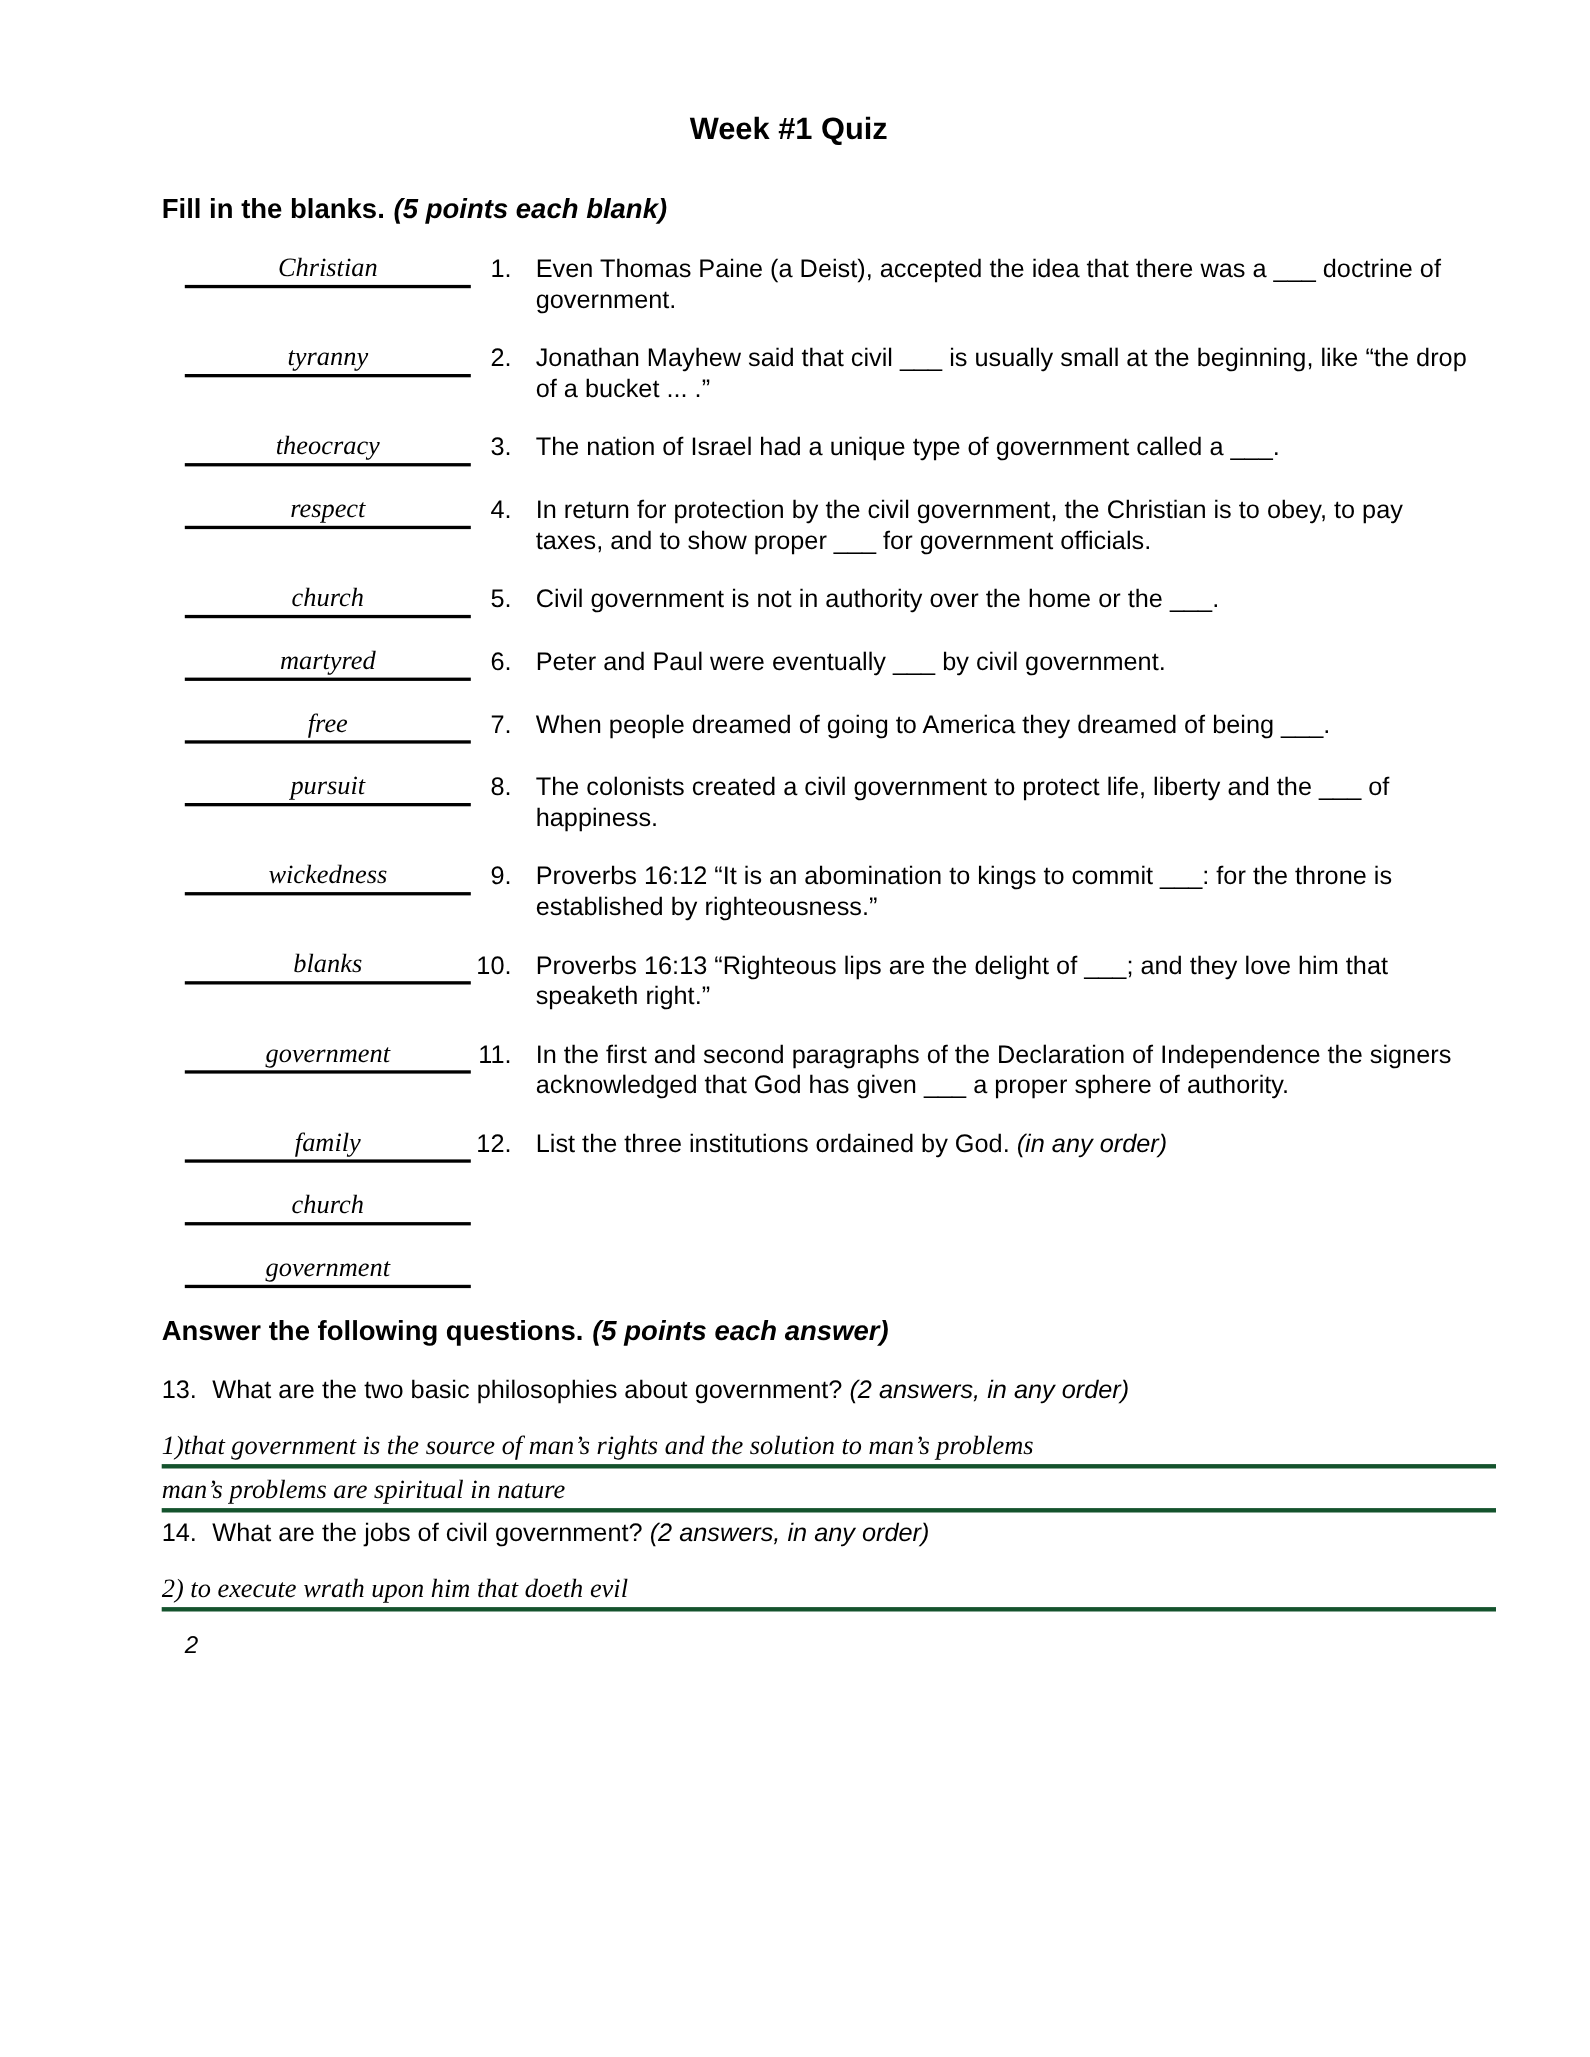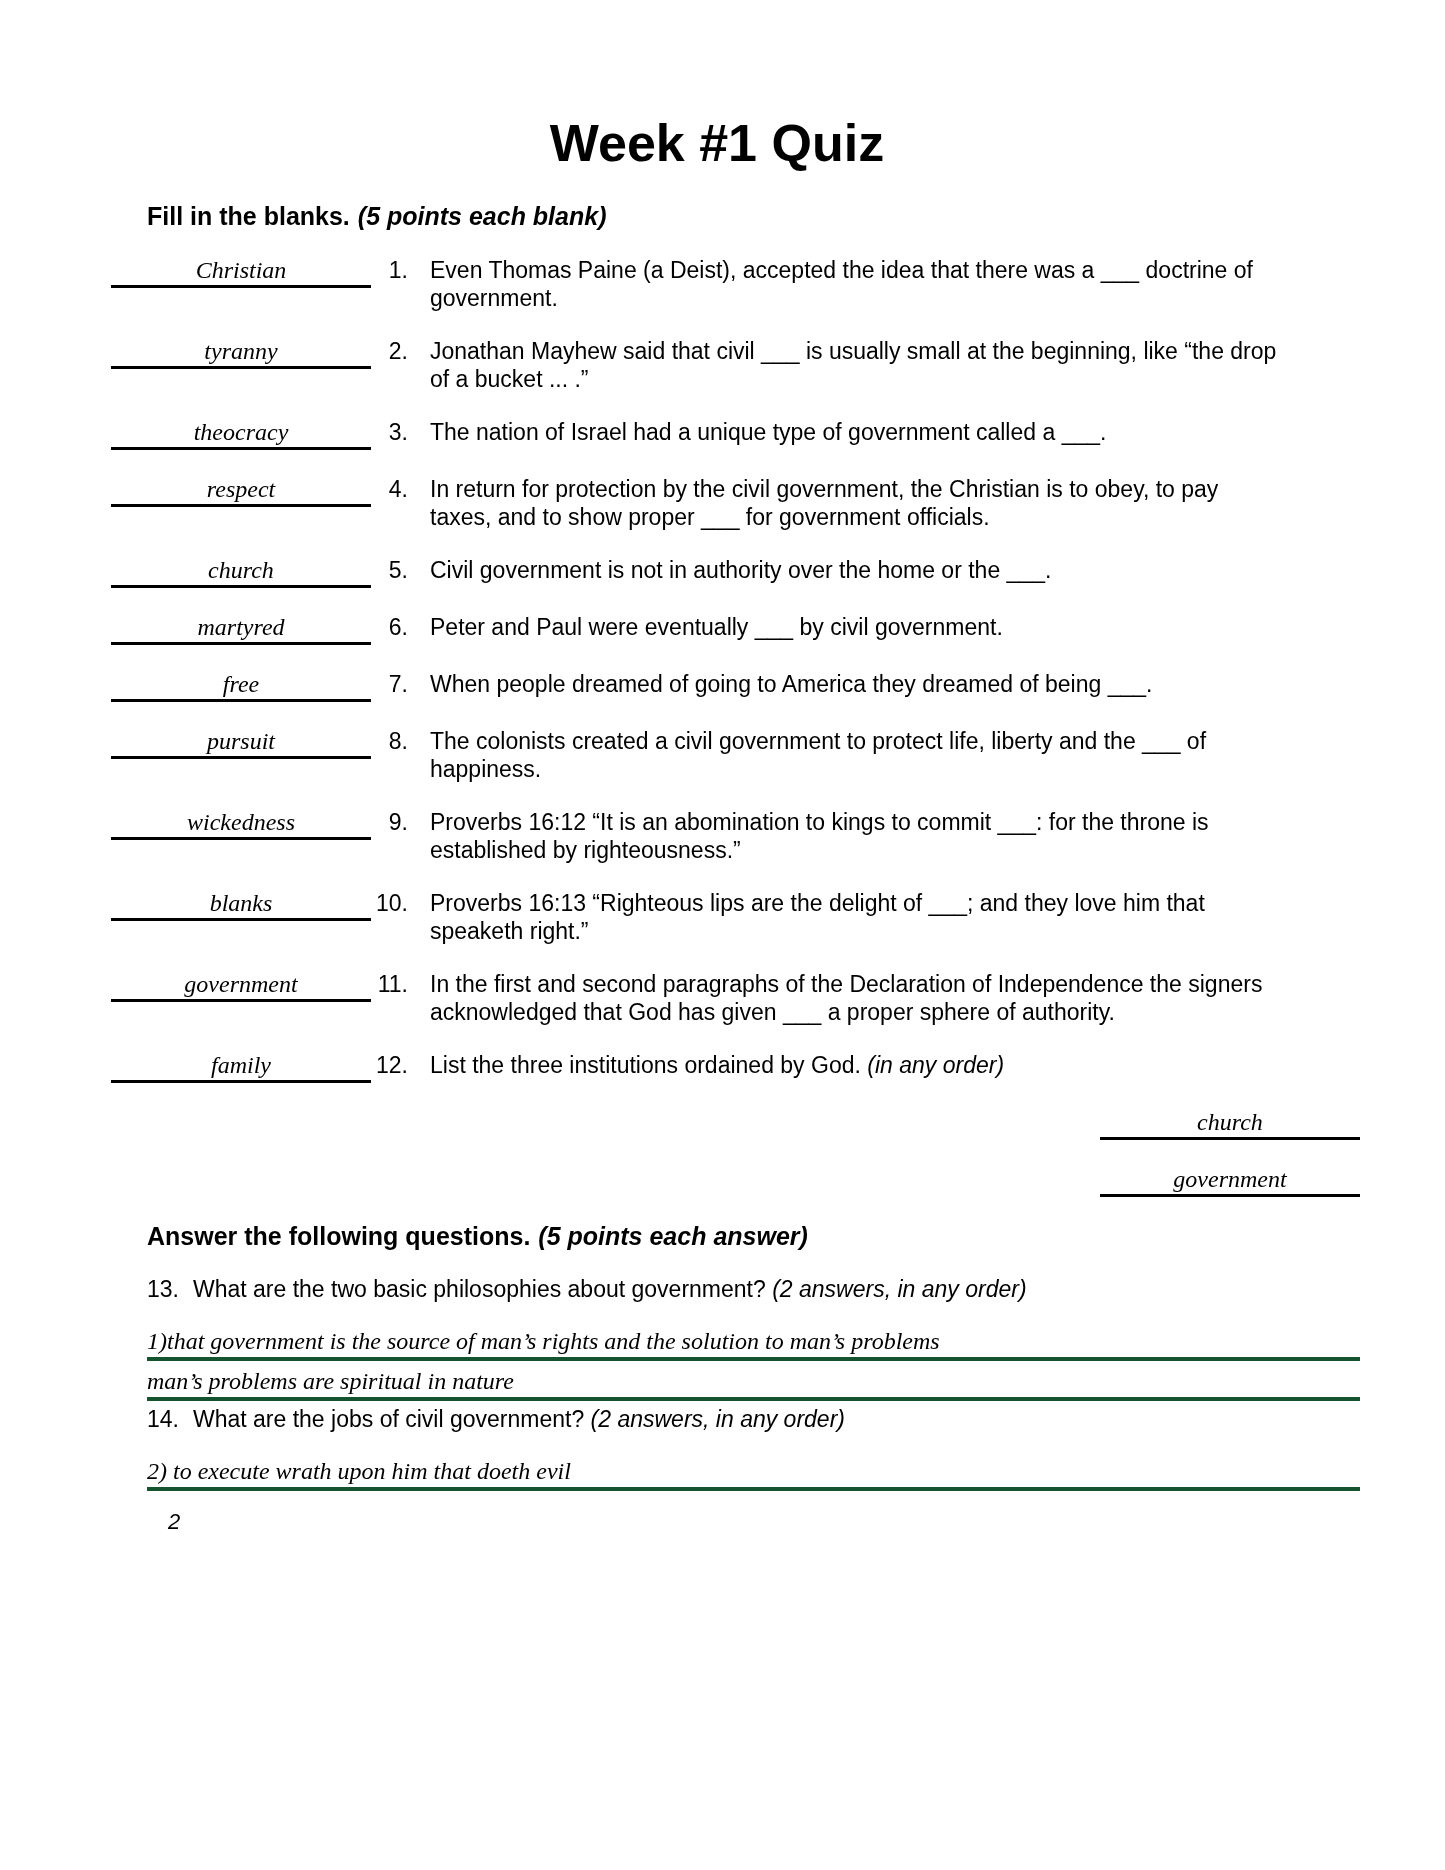--- a/index.html
+++ b/index.html
@@ -6,32 +6,32 @@
   body {
     width:1445px; height:1870px;
     background:#ffffff; color:#000000;
     font-family:"Liberation Sans", sans-serif;
     overflow:hidden;
   }
   .content { margin-left:147px; width:1213px; }
 
   .title {
     width:1140px; text-align:center;
-    font-weight:bold; font-size:52px; line-height:46px;
-    padding-top:120px;
+    font-weight:bold; font-size:28px; line-height:46px;
+    padding-top:94px;
   }
 
   .sec-head {
     font-size:25px; font-weight:bold; line-height:28px;
     margin-top:36px; margin-bottom:26px;
   }
   .sec-head .note { font-style:italic; margin-left:8px; }
   .sec-head.second { margin-top:0; margin-bottom:25px; }
 
-  .q-row { display:flex; align-items:flex-start; margin-bottom:25px;justify-content:flex-end; }
+  .q-row { display:flex; align-items:flex-start; margin-bottom:25px; }
   .blank {
     margin-left:21px; width:260px; flex:none;
     border-bottom:3px solid #000;
     text-align:center; height:29px;
   }
   .ans {
     font-family:"Liberation Serif", serif; font-style:italic;
     font-size:24px; line-height:29px;
   }
   .qnum {

